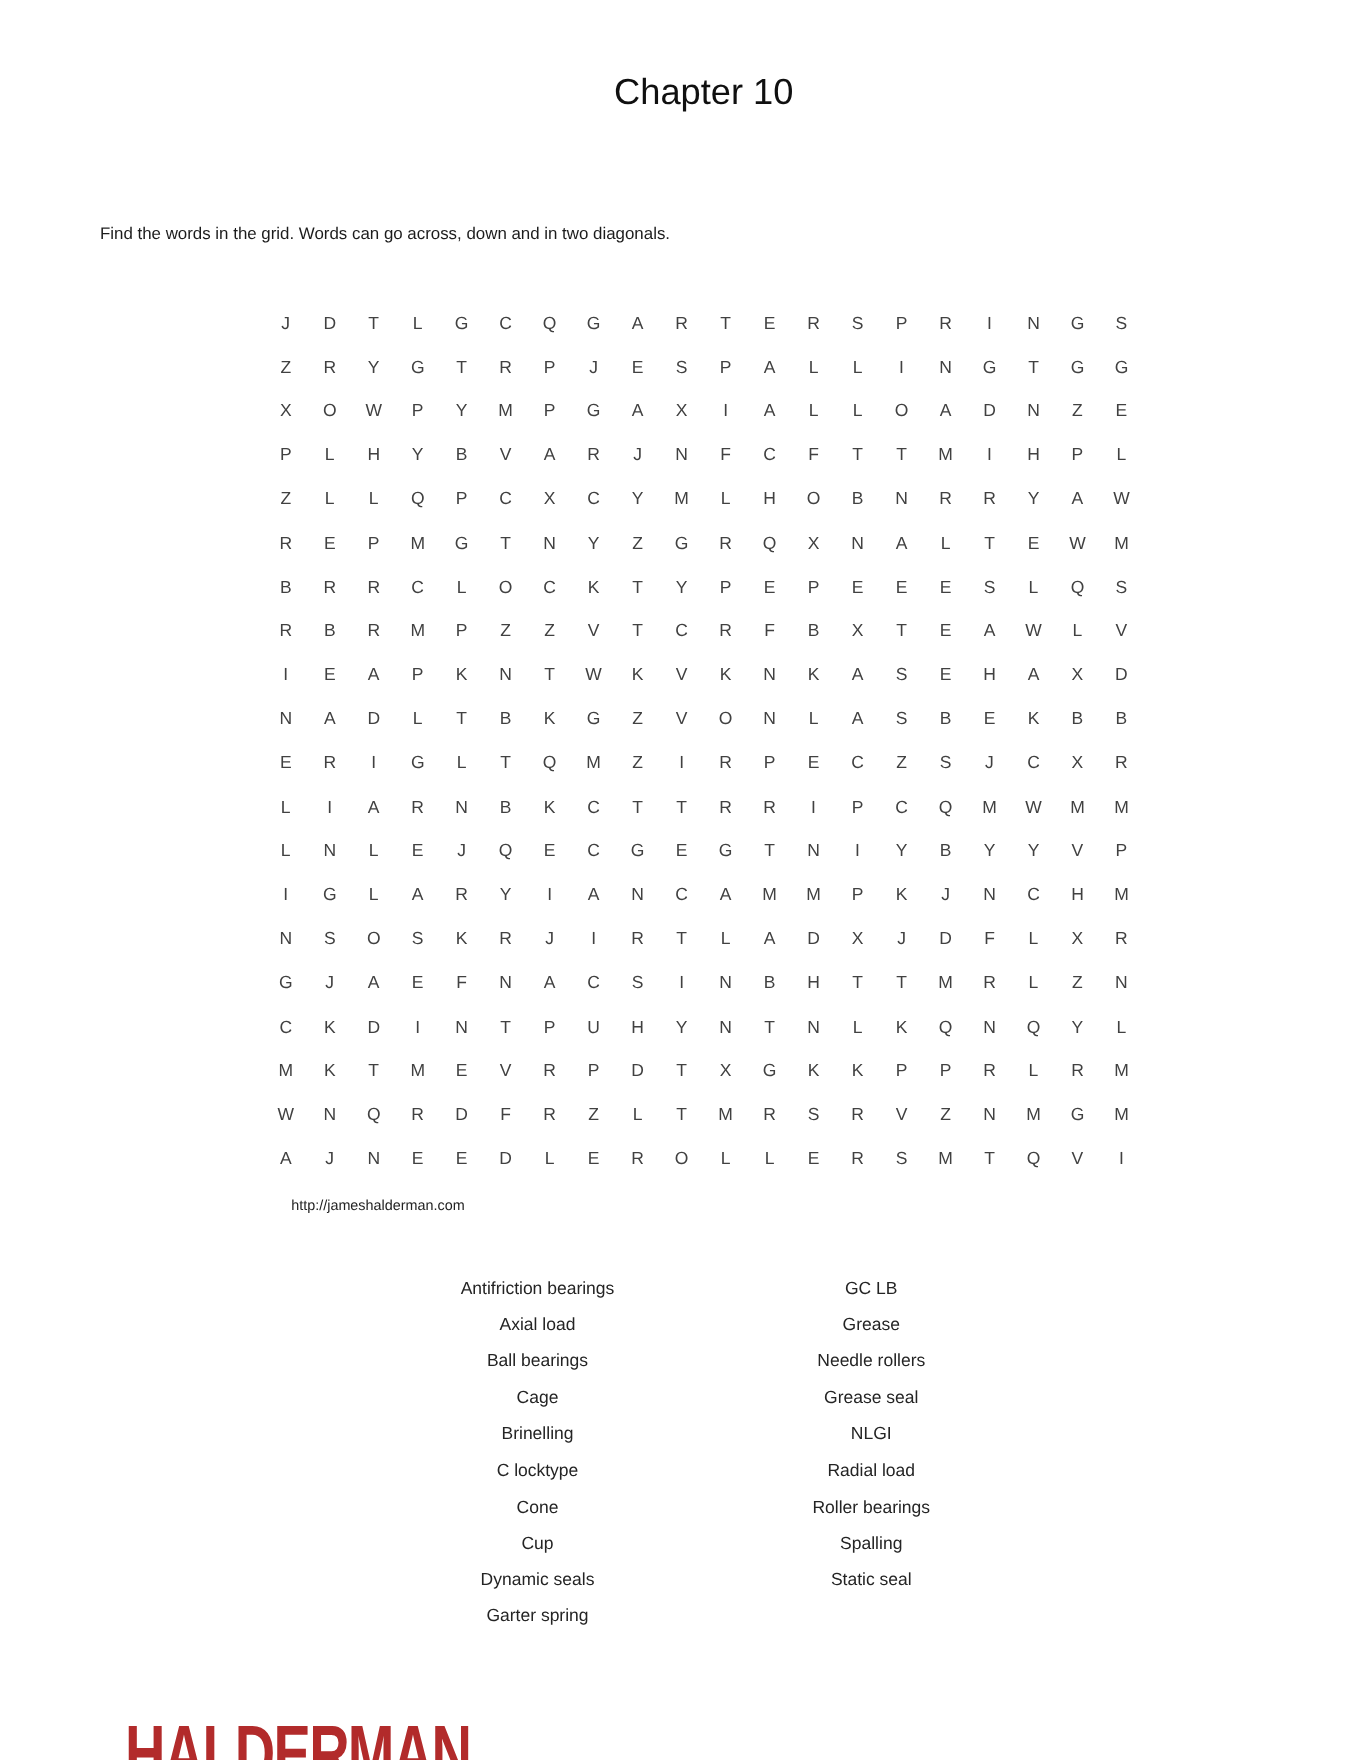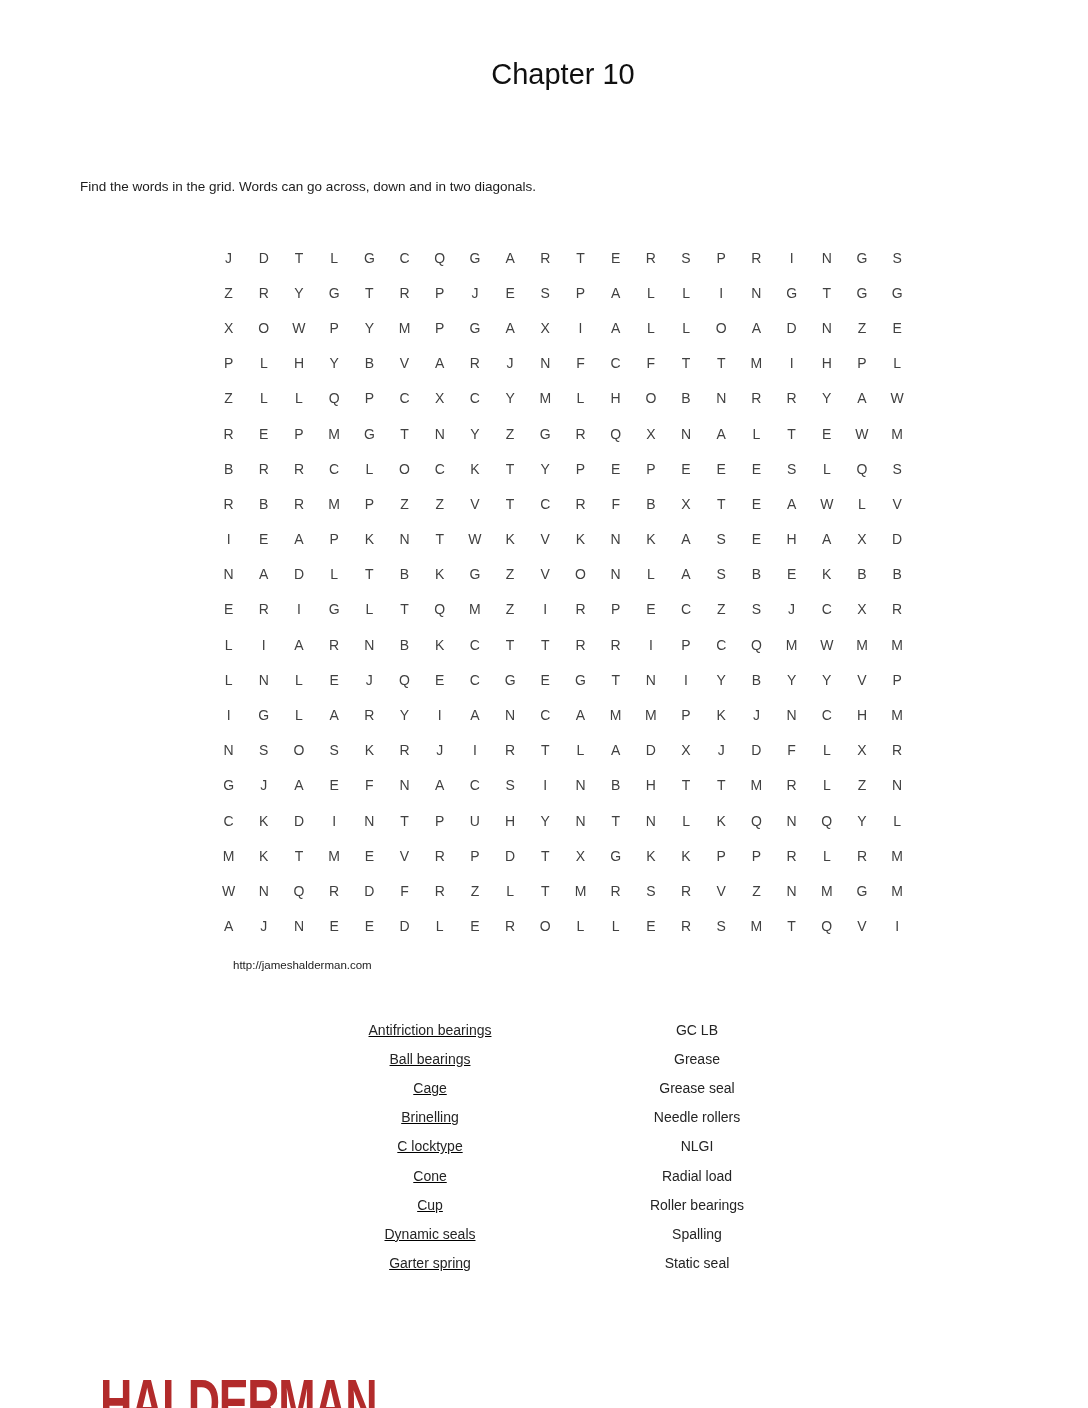--- a/index.html
+++ b/index.html
@@ -48,21 +48,21 @@
     left: 233px;
     top: 959px;
     font-size: 11.5px;
     color: #222222;
   }
   .word-col {
     position: absolute;
     top: 1015px;
     width: 300px;
   }
-  .word-col.left  { left: 280px; text-decoration: underline; }
+  .word-col.left  { left: 280px; }
   .word-col.right { left: 547px; }
   .word-item {
     height: 29.2px;
     display: flex;
     align-items: center;
     justify-content: center;
     font-size: 14px;
     color: #242424;
   }
   .logo {
@@ -500,34 +500,35 @@
       <span class="cell" style="color: rgb(65, 65, 65);">T</span>
       <span class="cell" style="color: rgb(65, 65, 65);">Q</span>
       <span class="cell" style="color: rgb(65, 65, 65);">V</span>
       <span class="cell" style="color: rgb(65, 65, 65);">I</span>
     </div>
 
   <div class="url">http://jameshalderman.com</div>
 
   <div class="word-col left" id="words-left">
       <div class="word-item">Antifriction bearings</div>
+      <div class="word-item">Axial load</div>
       <div class="word-item">Ball bearings</div>
       <div class="word-item">Cage</div>
       <div class="word-item">Brinelling</div>
       <div class="word-item">C locktype</div>
       <div class="word-item">Cone</div>
       <div class="word-item">Cup</div>
       <div class="word-item">Dynamic seals</div>
       <div class="word-item">Garter spring</div>
     </div>
   <div class="word-col right" id="words-right">
       <div class="word-item">GC LB</div>
       <div class="word-item">Grease</div>
+      <div class="word-item">Needle rollers</div>
       <div class="word-item">Grease seal</div>
-      <div class="word-item">Needle rollers</div>
       <div class="word-item">NLGI</div>
       <div class="word-item">Radial load</div>
       <div class="word-item">Roller bearings</div>
       <div class="word-item">Spalling</div>
       <div class="word-item">Static seal</div>
     </div>
 
   <div class="logo">
     <div class="logo-text" id="logo-text" style="color: rgb(178, 43, 43);">HALDERMAN</div>
     <div class="logo-tag" id="logo-tag" style="color: rgb(78, 80, 82);">WWW.JAMESHALDERMAN.COM</div>

